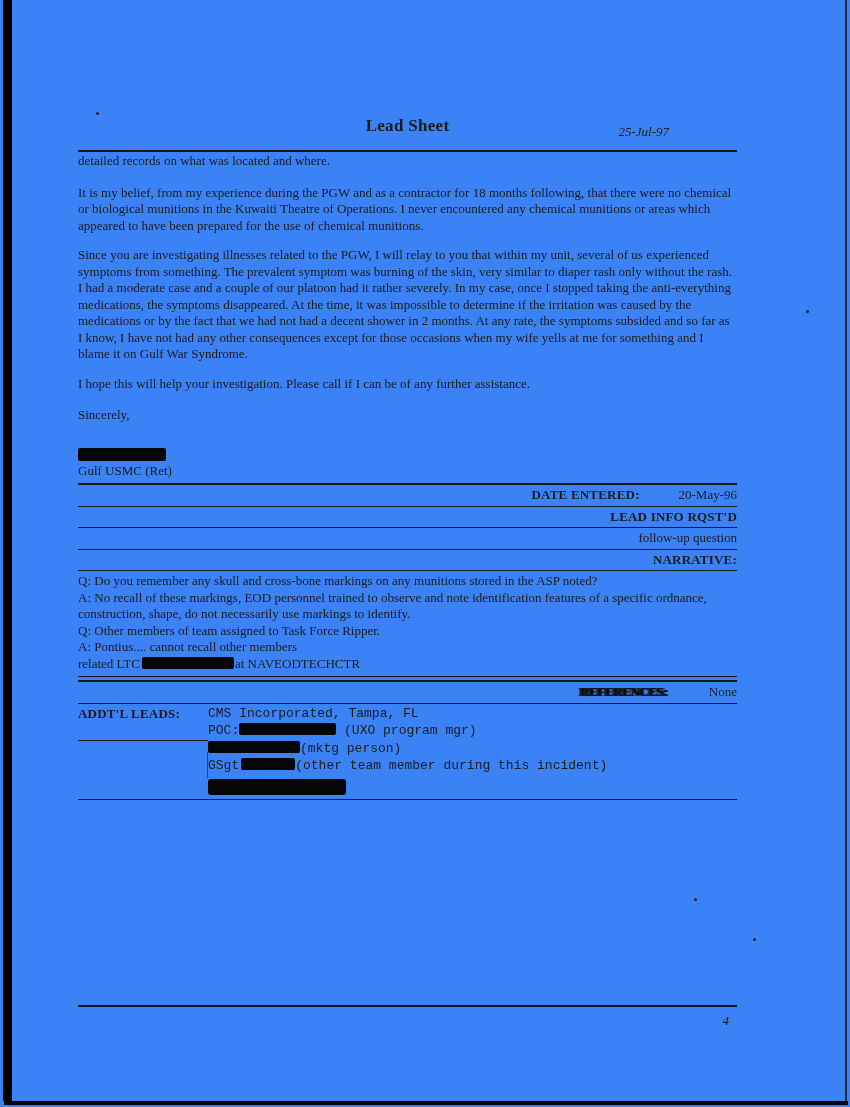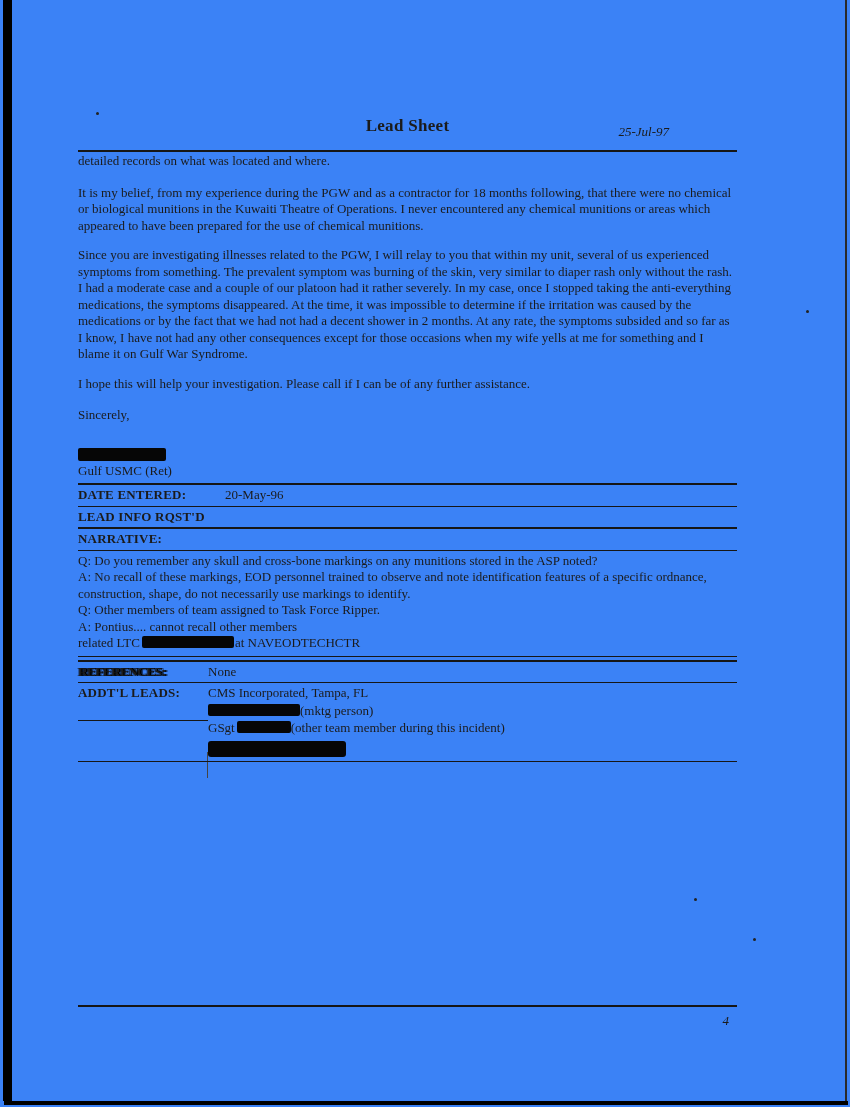--- a/index.html
+++ b/index.html
@@ -38,28 +38,28 @@
   p.para{margin:13px 0 0;}
   .closing{margin-top:15px;}
 
   .redact{
     display:inline-block;background:#060606;height:12px;
     vertical-align:-1px;border-radius:2px;
   }
   .sig-redact{display:block;width:88px;height:13px;background:#060606;margin-top:24px;border-radius:2px;}
   .sig-title{margin:2px 0 4px;}
 
-  .field-row{display:flex;padding:2px 0 2px;}
+  .field-row{display:flex;padding:2px 0 2px;justify-content:flex-end;}
   .field-label{font-weight:bold;letter-spacing:.2px;}
   .w145{width:147px;flex:0 0 147px;}
   .w130{width:130px;flex:0 0 130px;}
   .narrative{padding:2px 0 4px;}
   .leads-row{display:flex;padding:2px 0 4px;}
   .label-underlined{border-bottom:1px solid #161616;align-self:flex-start;padding-bottom:18px;}
-  .leads-col div{padding:0 0 1px;}
+  .leads-col div{padding:0 0 1px;font-family:Liberation Mono, monospace;}
   .smudge{
     text-shadow:1.5px 0 #000, 3px 0 rgba(0,0,0,.55), -1px 0 rgba(0,0,0,.45);
     letter-spacing:-.4px;
   }
   .big-redact{display:block;width:138px;height:16px;background:#060606;border-radius:3px;margin-top:3px;}
 
   .footer{
     position:absolute;left:78px;top:1005px;width:659px;
     border-top:2px solid #161616;
   }
@@ -106,20 +106,23 @@
       <span class="field-label w145">DATE ENTERED:</span>
       <span>20-May-96</span>
     </div>
     <div class="rule"></div>
 
     <div class="field-row">
       <span class="field-label">LEAD INFO RQST'D</span>
     </div>
     <div class="rule"></div>
 
+    <div class="field-row">
+      <span>follow-up question</span>
+    </div>
     <div class="rule"></div>
 
     <div class="field-row">
       <span class="field-label">NARRATIVE:</span>
     </div>
     <div class="rule"></div>
 
     <div class="narrative">
       <div>Q: Do you remember any skull and cross-bone markings on any munitions stored in the ASP noted?</div>
       <div>A: No recall of these markings, EOD personnel trained to observe and note identification features of a specific ordnance, construction, shape, do not necessarily use markings to identify.</div>
@@ -135,20 +138,23 @@
       <span class="field-label w130 smudge">REFERENCES:</span>
       <span>None</span>
     </div>
     <div class="rule"></div>
 
     <div class="leads-row">
       <span class="field-label w130 label-underlined">ADDT'L LEADS:</span>
       <span class="leads-col">
         <div>CMS Incorporated, Tampa, FL</div>
         <div>
+          <span>POC:</span><span class="redact" style="width:97px;"></span> <span>(UXO program mgr)</span>
+        </div>
+        <div>
           <span class="redact" style="width:92px;"></span><span>(mktg person)</span>
         </div>
         <div>
           <span>GSgt</span><span class="redact" style="width:54px;margin-left:2px;"></span><span>(other team member during this incident)</span>
         </div>
         <span class="big-redact"></span>
       </span>
     </div>
     <div class="rule"></div>
 

